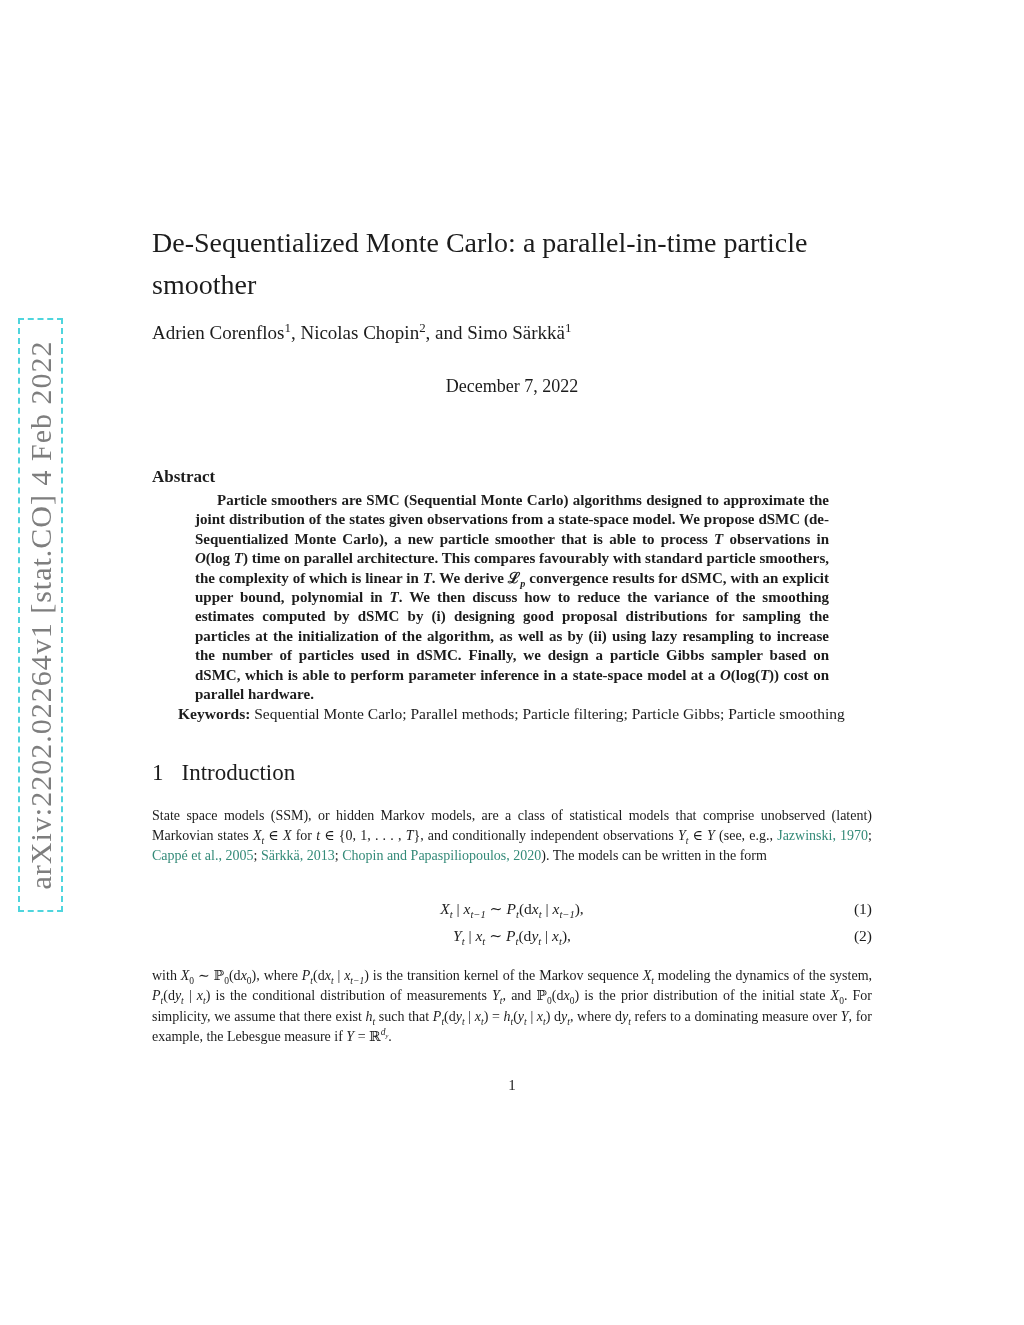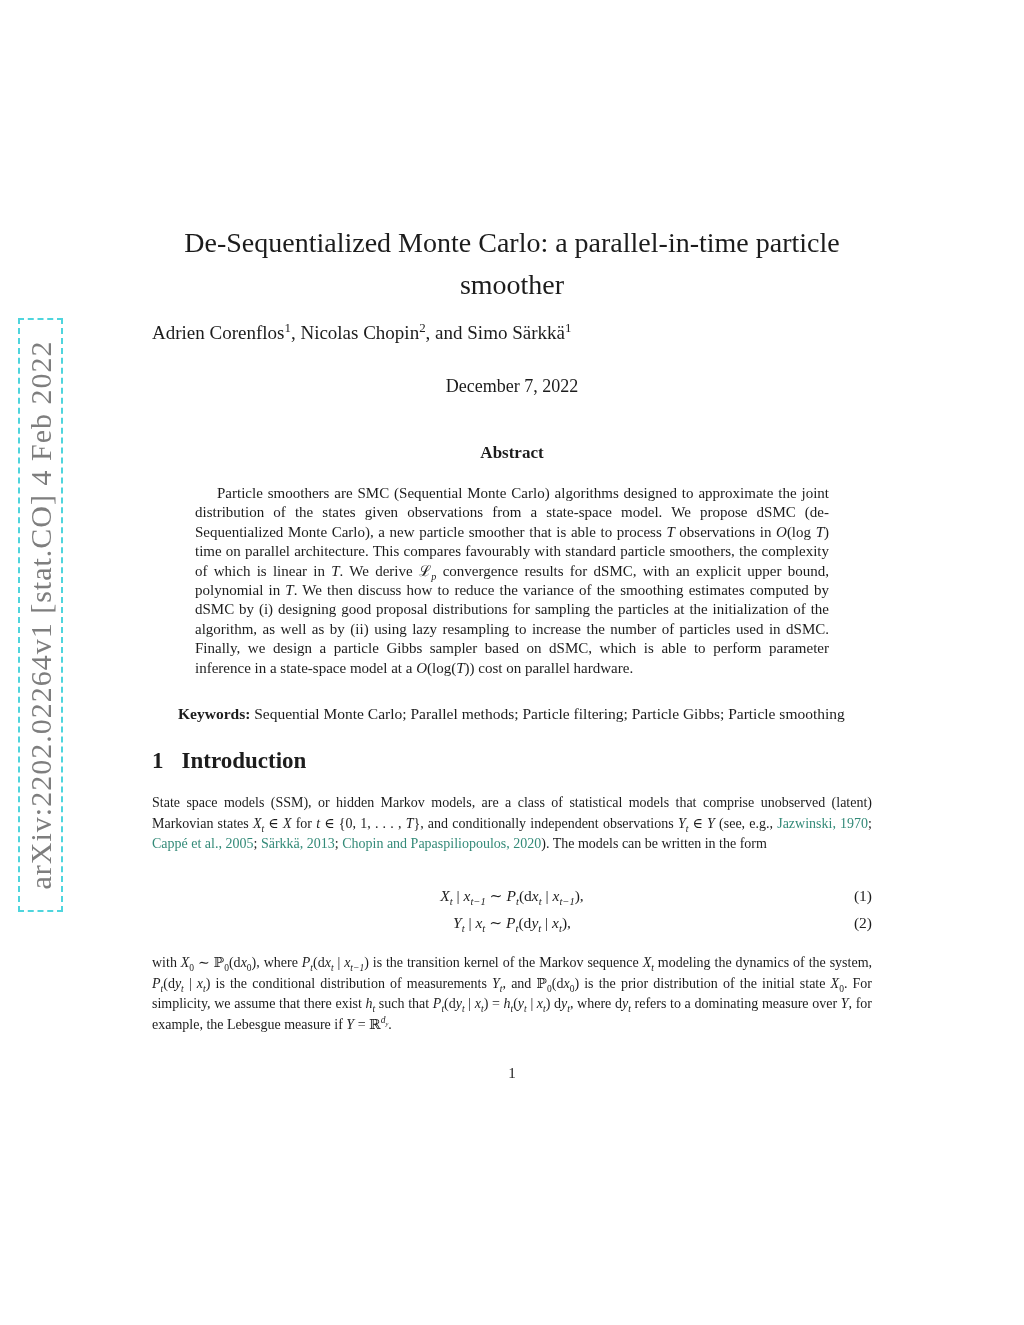--- a/index.html
+++ b/index.html
@@ -9,40 +9,40 @@
     background:#ffffff;
     font-family:"Liberation Serif","DejaVu Serif",serif;
     color:#1c1c1c;
     overflow:hidden;
   }
   .content{position:absolute;left:152px;top:0;width:720px;}
   sup{font-size:68%;vertical-align:super;line-height:0;}
   sub{font-size:68%;vertical-align:sub;line-height:0;}
 
   .paper-title{
-    margin:222px 0 0;text-align:center;
+    margin:222px 0 0;text-align:left;
     font-size:28px;font-weight:normal;line-height:1.5;
   }
   .authors{text-align:left;margin-top:16px;font-size:19px;}
   .affiliations{text-align:center;margin-top:14px;font-size:18px;line-height:26px;}
   .date{text-align:center;margin-top:32px;font-size:18px;}
 
-  .abstract-heading{text-align:center;margin-top:46px;font-size:17px;font-weight:bold;}
+  .abstract-heading{text-align:left;margin-top:70px;font-size:17px;font-weight:bold;}
   .abstract-body{
-    margin:21px auto 0;width:634px;
+    margin:4px auto 0;width:634px;
     font-size:15px;line-height:19.4px;
-    text-align:justify;text-indent:22px;
+    text-align:justify;text-indent:22px;font-weight:bold;
   }
   .keywords{
-    margin-top:26px;font-size:15.5px;line-height:20px;
+    margin-top:0;font-size:15.5px;line-height:20px;
     text-align:justify;text-indent:26px;
   }
   .keywords b{font-weight:bold;}
 
-  .section-heading{margin-top:24px;font-size:23px;font-weight:bold;}
+  .section-heading{margin-top:36px;font-size:23px;font-weight:normal;}
   .section-heading .sec-num{margin-right:18px;}
 
   .para{margin-top:17px;font-size:14px;line-height:20.4px;text-align:justify;}
 
   .equations{margin:28px 0 0;}
   .eq-row{position:relative;text-align:center;font-size:15.5px;line-height:27px;}
   .eq-number{position:absolute;right:0;top:0;}
 
   .page-number{text-align:center;margin-top:30px;font-size:15px;}
 

